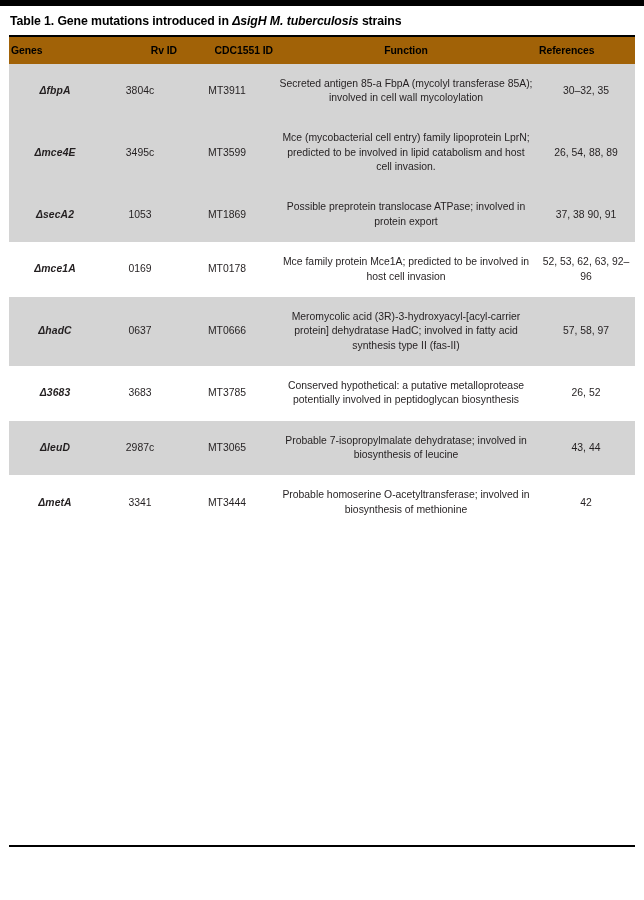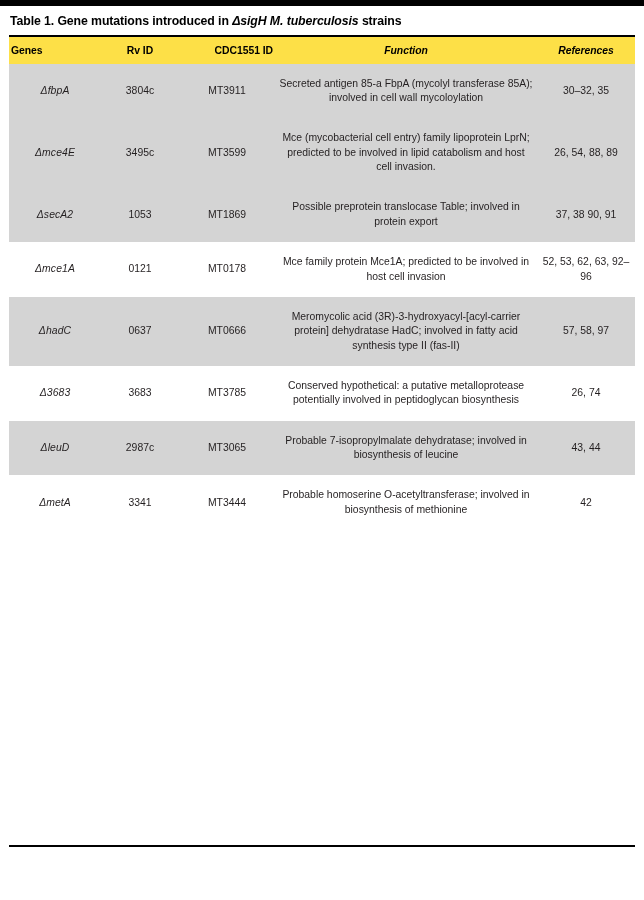--- a/index.html
+++ b/index.html
@@ -55,58 +55,58 @@
     border-collapse: collapse;
     width: 626px;
     table-layout: fixed;
   }
   table.gene-table th {
     font-size: 10.4px;
     font-weight: bold;
     color: #000000;
     padding: 8px 2px 8px 2px;
     vertical-align: middle;
-    background: #fde047;
+    background: #a16207;
     letter-spacing: -0.05px;
   }
   table.gene-table td {
     font-size: 10.4px;
     color: #231f20;
     padding: 13px 4px 13px 4px;
     vertical-align: middle;
     text-align: center;
     line-height: 1.38;
   }
   tr.shaded td {
     background: #d4d4d4;
   }
   tr.plain td {
     background: #ffffff;
   }
   td.gene-cell {
     font-style: italic;
-    font-weight: normal;
+    font-weight: bold;
     font-size: 10.6px;
     letter-spacing: 0.1px;
   }
   td.func-cell {
     padding-left: 10px;
     padding-right: 10px;
   }
   .col-genes { width: 92px; }
   .col-rv { width: 78px; }
   .col-cdc { width: 96px; }
   .col-func { width: 262px; }
   .col-ref { width: 98px; }
 
   th.h-genes { text-align: left; padding-left: 19px; }
-  th.h-rv { text-align: center; }
+  th.h-rv { text-align: right; }
   th.h-cdc { text-align: right; }
-  th.h-func { text-align: center; font-style: italic; }
-  th.h-ref { text-align: center; font-style: italic; }
+  th.h-func { text-align: center; }
+  th.h-ref { text-align: left; }
 
   .spacer-row td {
     height: 46px;
     background: #ffffff;
     padding: 0;
   }
   .bottom-rule {
     position: absolute;
     left: 9px;
     top: 845px;
@@ -162,46 +162,46 @@
           <td>MT3599</td>
           <td class="func-cell">Mce (mycobacterial cell entry) family lipoprotein LprN; predicted to be involved in lipid catabolism and host cell invasion.</td>
           <td>26, 54, 88, 89</td>
         </tr>
 
 
         <tr class="shaded">
           <td class="gene-cell">ΔsecA2</td>
           <td>1053</td>
           <td>MT1869</td>
-          <td class="func-cell">Possible preprotein translocase Table; involved in protein export</td>
+          <td class="func-cell">Possible preprotein translocase ATPase; involved in protein export</td>
           <td>37, 38 90, 91</td>
         </tr>
 
         <tr class="plain">
           <td class="gene-cell">Δmce1A</td>
-          <td>0121</td>
+          <td>0169</td>
           <td>MT0178</td>
           <td class="func-cell">Mce family protein Mce1A; predicted to be involved in host cell invasion</td>
           <td>52, 53, 62, 63, 92–96</td>
         </tr>
 
         <tr class="shaded">
           <td class="gene-cell">ΔhadC</td>
           <td>0637</td>
           <td>MT0666</td>
           <td class="func-cell">Meromycolic acid (3R)-3-hydroxyacyl-[acyl-carrier protein] dehydratase HadC; involved in fatty acid synthesis type II (fas-II)</td>
           <td>57, 58, 97</td>
         </tr>
 
         <tr class="plain">
           <td class="gene-cell">Δ3683</td>
           <td>3683</td>
           <td>MT3785</td>
           <td class="func-cell">Conserved hypothetical: a putative metalloprotease potentially involved in peptidoglycan biosynthesis</td>
-          <td>26, 74</td>
+          <td>26, 52</td>
         </tr>
 
         <tr class="shaded">
           <td class="gene-cell">ΔleuD</td>
           <td>2987c</td>
           <td>MT3065</td>
           <td class="func-cell">Probable 7-isopropylmalate dehydratase; involved in biosynthesis of leucine</td>
           <td>43, 44</td>
         </tr>
 

